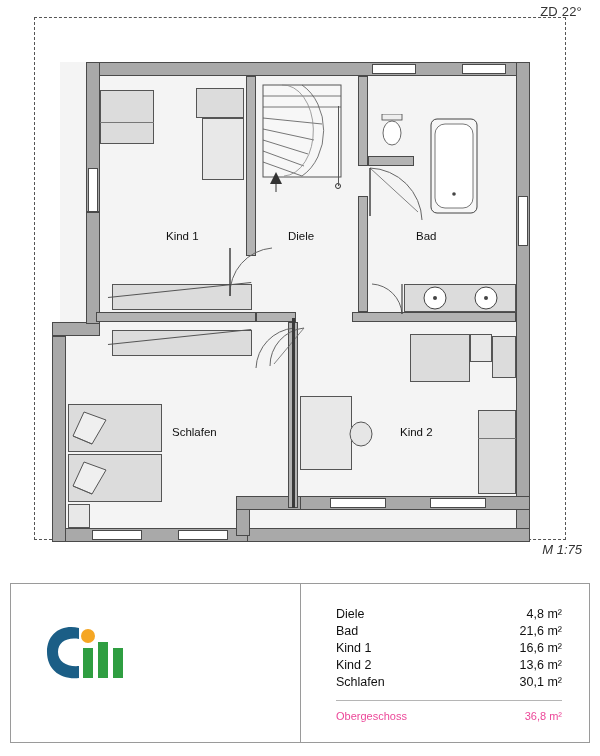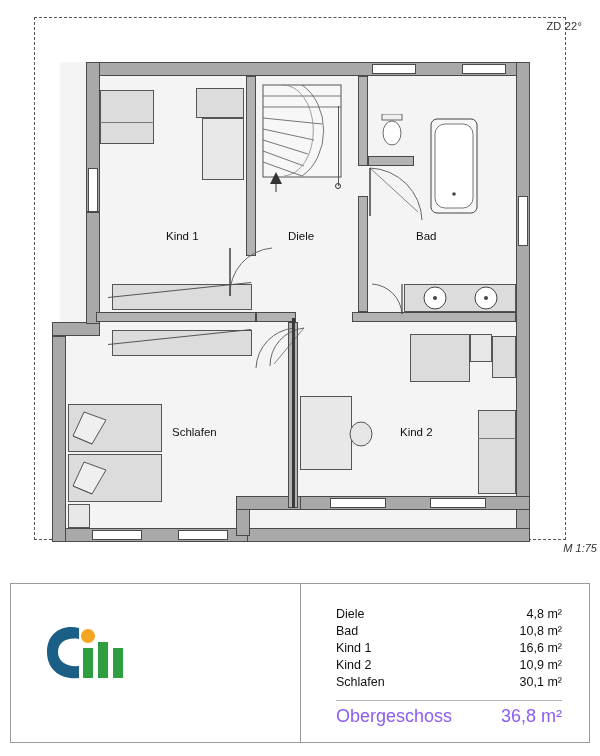--- a/index.html
+++ b/index.html
@@ -9,26 +9,26 @@
     font-family:"Liberation Sans", sans-serif;
     color:#222;
     overflow:hidden;
   }
   .page{position:relative;width:600px;height:756px;}
 
   
   .plan{position:absolute;left:0;top:0;width:600px;height:570px;}
 
   .zd-label{
-    position:absolute;right:18px;top:20px;
-    font-size:11px;color:#333;letter-spacing:.2px;
+    position:absolute;right:18px;top:4px;
+    font-size:13px;color:#333;letter-spacing:.2px;
   }
   .scale-label{
-    position:absolute;right:3px;top:542px;
-    font-size:11px;color:#333;font-style:italic;
+    position:absolute;right:18px;top:542px;
+    font-size:13px;color:#333;font-style:italic;
   }
 
   .dashed-frame{
     position:absolute;left:34px;top:17px;width:532px;height:523px;
     border:1px dashed #555;
     box-sizing:border-box;
   }
 
   
   .wall{position:absolute;background:#a9a9a9;border:1px solid #4a4a4a;box-sizing:border-box;}
@@ -60,21 +60,21 @@
   .bottom-right{
     position:absolute;left:291px;top:0;width:288px;height:158px;
     box-sizing:border-box;padding:22px 28px 0 34px;
   }
   .row{
     display:flex;justify-content:space-between;
     font-size:12.5px;line-height:17px;color:#111;
   }
   .row .val{font-variant-numeric:tabular-nums;text-align:right;}
   .sum-sep{height:1px;background:#b5b5b5;margin:9px 0 7px 0;}
-  .row.total{color:#8b5cf6;font-size:18px;}
+  .row.total{color:#ec4899;font-size:11px;}
 </style>
 </head>
 <body>
 
 <div class="page">
 
   <div class="plan">
 
     <div class="zd-label">ZD 22°</div>
     <div class="dashed-frame"></div>
@@ -235,29 +235,29 @@
       </svg>
     </div>
 
     <div class="bottom-right">
       <div class="row">
         <span>Diele</span>
         <span class="val">4,8 m²</span>
       </div>
       <div class="row">
         <span>Bad</span>
-        <span class="val">10,8 m²</span>
+        <span class="val">21,6 m²</span>
       </div>
       <div class="row">
         <span>Kind 1</span>
         <span class="val">16,6 m²</span>
       </div>
       <div class="row">
         <span>Kind 2</span>
-        <span class="val">10,9 m²</span>
+        <span class="val">13,6 m²</span>
       </div>
       <div class="row">
         <span>Schlafen</span>
         <span class="val">30,1 m²</span>
       </div>
 
       <div class="sum-sep"></div>
 
       <div class="row total">
         <span>Obergeschoss</span>

